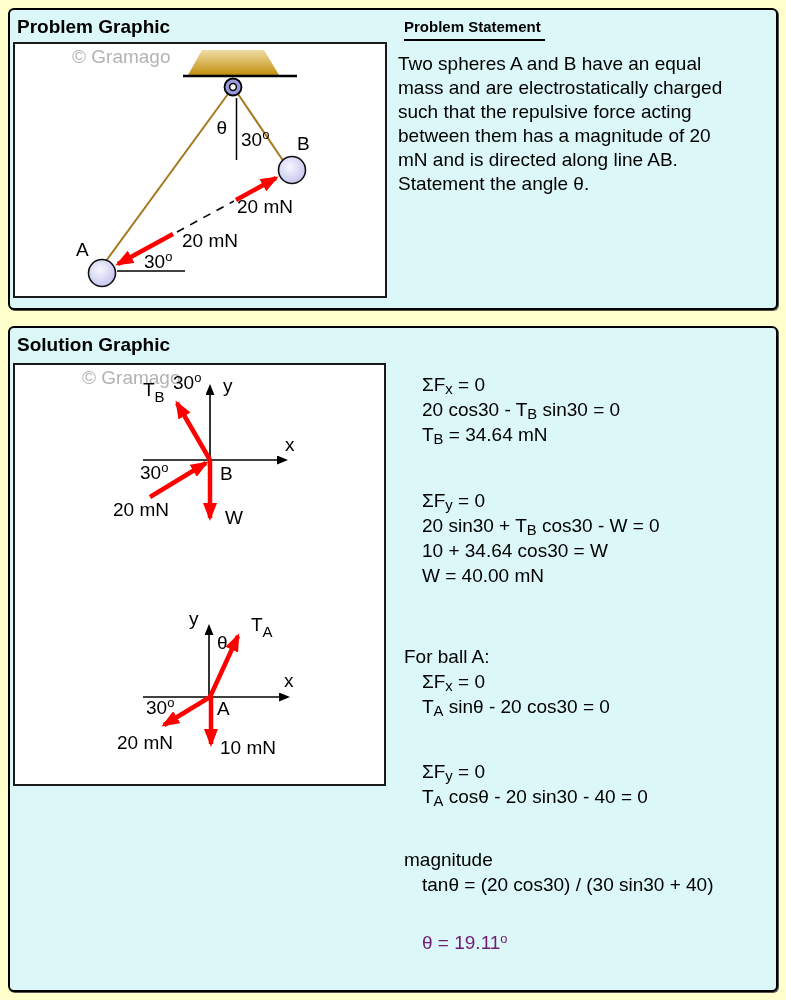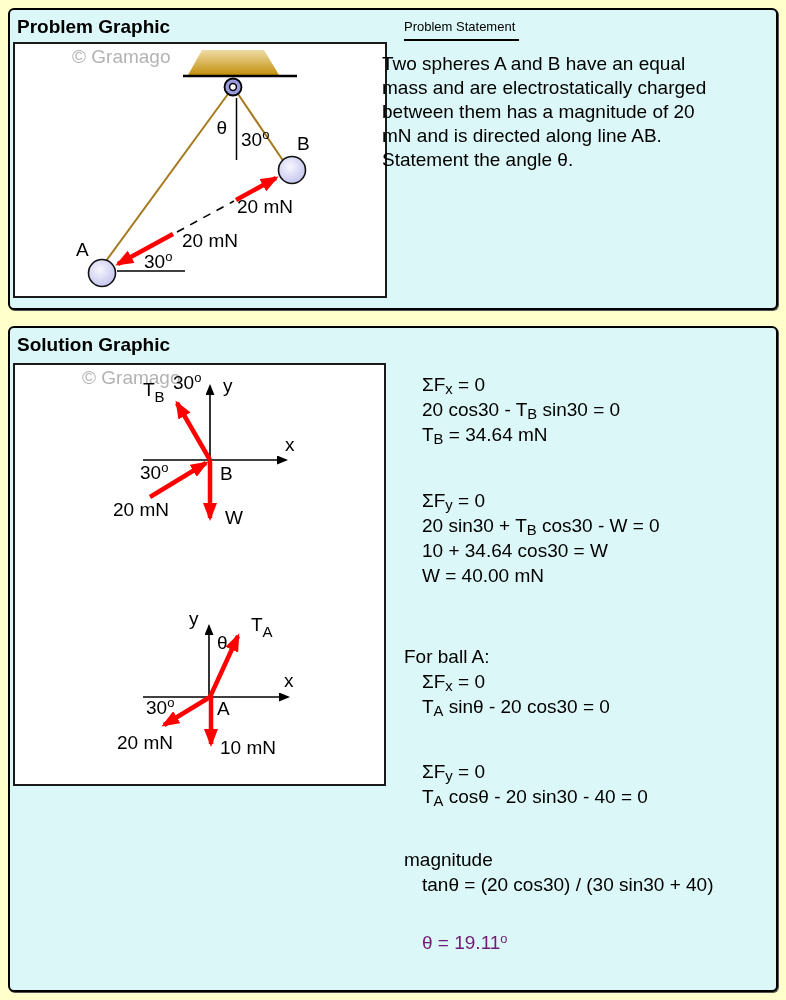--- a/index.html
+++ b/index.html
@@ -17,28 +17,28 @@
     box-shadow:1px 1px 0 #555;
   }
   #problem-panel{top:8px;height:298px;}
   #solution-panel{top:326px;height:662px;}
   .gtitle{
     position:absolute;left:7px;top:5px;
     font-size:19px;font-weight:bold;line-height:23px;
   }
   .stitle{
     position:absolute;left:394px;top:5px;
-    font-size:13px;font-weight:normal;line-height:23px;
+    font-size:15px;font-weight:bold;line-height:23px;
     border-bottom:2px solid #000;padding-bottom:1px;padding-right:4px;
   }
   .gbox{position:absolute;left:3px;display:block;}
   #problem-graphic-box{top:32px;}
   #solution-graphic-box{top:35px;}
   .statement{
-    position:absolute;left:372px;top:42px;width:376px;
+    position:absolute;left:388px;top:42px;width:376px;
     font-size:19px;line-height:24px;
   }
   .steps{
     position:absolute;left:394px;top:44px;width:376px;
     font-size:19px;line-height:25px;
   }
   .sline{white-space:nowrap;}
   .sline.eq{padding-left:18px;}
   .sline.red{color:#701a75;}
   sub{font-size:0.78em;line-height:0;vertical-align:-0.2em;}
@@ -90,20 +90,21 @@
     <text x="284" y="108">B</text>
     <text x="131" y="226"><tspan>30</tspan><tspan dy="-7" font-size="13">o</tspan></text>
     <text x="224" y="171">20 mN</text>
     <text x="169" y="205">20 mN</text>
   </svg>
 
   <div class="stitle">Problem Statement</div>
   <div class="statement">
       <div>Two spheres A and B have an equal</div>
       <div>mass and are electrostatically charged</div>
+      <div>such that the repulsive force acting</div>
       <div>between them has a magnitude of 20</div>
       <div>mN and is directed along line AB.</div>
       <div>Statement the angle θ.</div>
     </div>
 </div>
 
 <div class="panel" id="solution-panel">
   <div class="gtitle">Solution Graphic</div>
 
   <svg class="gbox" id="solution-graphic-box" width="373" height="423" viewBox="0 0 373 423">

